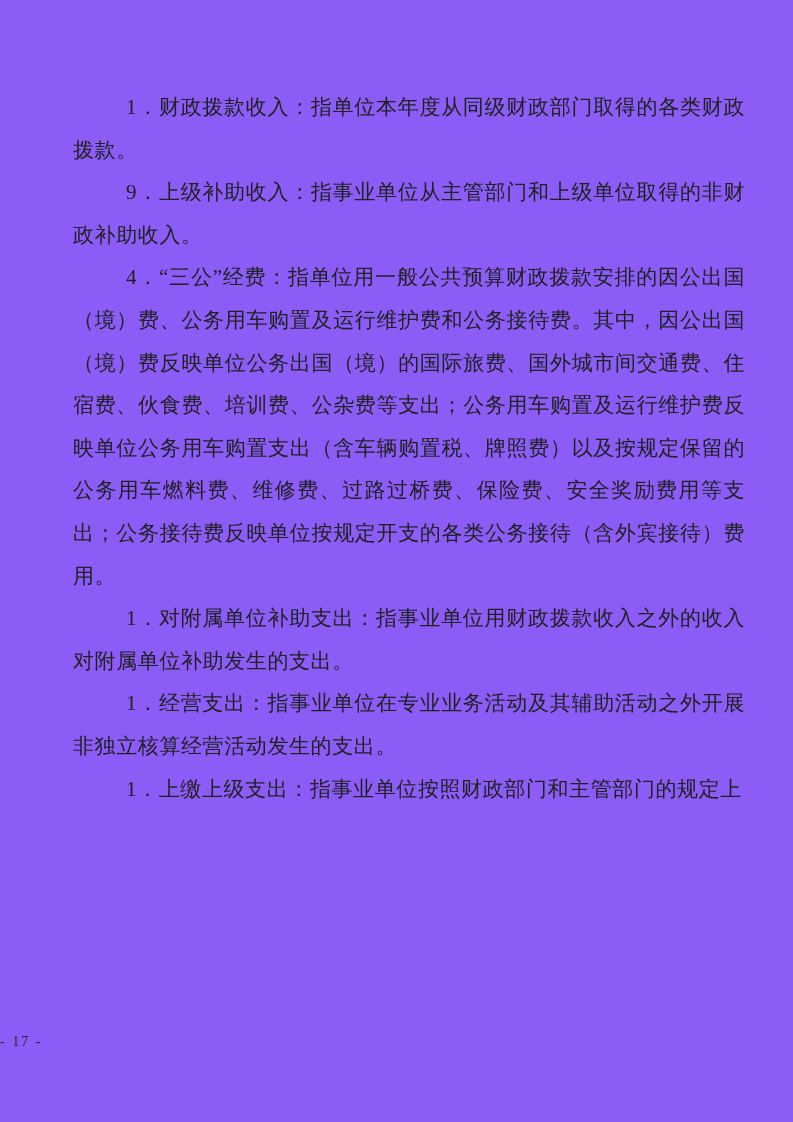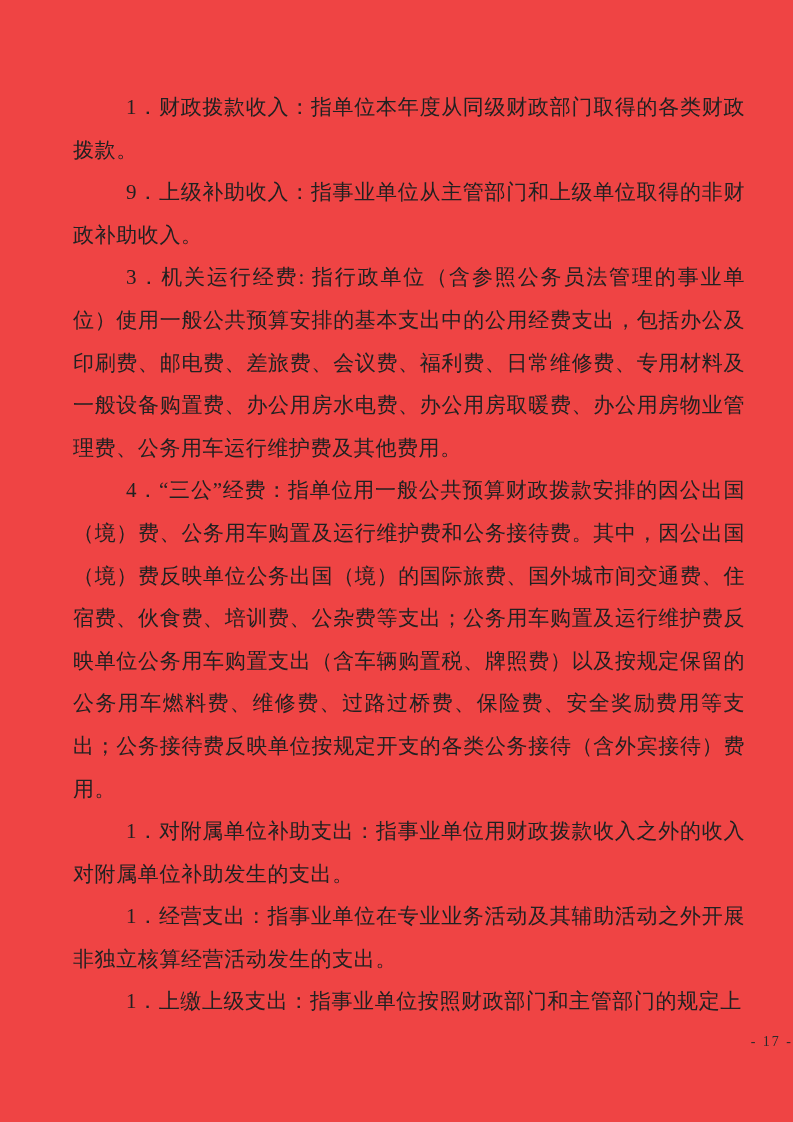--- a/index.html
+++ b/index.html
@@ -4,21 +4,21 @@
 <style>
   html, body {
     margin: 0;
     padding: 0;
     background: #ffffff;
   }
   .page {
     position: relative;
     width: 793px;
     height: 1122px;
-    background: #ef4444;
+    background: #8b5cf6;
     overflow: hidden;
     font-family: "Liberation Serif", "DejaVu Serif", serif;
   }
   .content {
     position: absolute;
     left: 73px;
     top: 86px;
     width: 672px;
   }
   .para {
@@ -31,36 +31,35 @@
     text-align: justify;
     text-justify: inter-ideograph;
     text-indent: 53px;
     word-break: break-all;
   }
   .footer {
     position: absolute;
     left: 0;
     top: 1032px;
     width: 100%;
-    text-align: right;
+    text-align: left;
   }
   .page-number {
     font-size: 14px;
     letter-spacing: 2px;
     color: #2a2a2a;
   }
 </style>
 </head>
 <body>
 
 <div class="page">
   <div class="content">
     <p class="para">1．财政拨款收入：指单位本年度从同级财政部门取得的各类财政拨款。</p>
     <p class="para">9．上级补助收入：指事业单位从主管部门和上级单位取得的非财政补助收入。</p>
-    <p class="para">3．机关运行经费: 指行政单位（含参照公务员法管理的事业单位）使用一般公共预算安排的基本支出中的公用经费支出，包括办公及印刷费、邮电费、差旅费、会议费、福利费、日常维修费、专用材料及一般设备购置费、办公用房水电费、办公用房取暖费、办公用房物业管理费、公务用车运行维护费及其他费用。</p>
     <p class="para">4．“三公”经费：指单位用一般公共预算财政拨款安排的因公出国（境）费、公务用车购置及运行维护费和公务接待费。其中，因公出国（境）费反映单位公务出国（境）的国际旅费、国外城市间交通费、住宿费、伙食费、培训费、公杂费等支出；公务用车购置及运行维护费反映单位公务用车购置支出（含车辆购置税、牌照费）以及按规定保留的公务用车燃料费、维修费、过路过桥费、保险费、安全奖励费用等支出；公务接待费反映单位按规定开支的各类公务接待（含外宾接待）费用。</p>
     <p class="para">1．对附属单位补助支出：指事业单位用财政拨款收入之外的收入对附属单位补助发生的支出。</p>
     <p class="para">1．经营支出：指事业单位在专业业务活动及其辅助活动之外开展非独立核算经营活动发生的支出。</p>
     <p class="para">1．上缴上级支出：指事业单位按照财政部门和主管部门的规定上</p>
   </div>
   <div class="footer">
     <span class="page-number">- 17 -</span>
   </div>
 </div>
 

